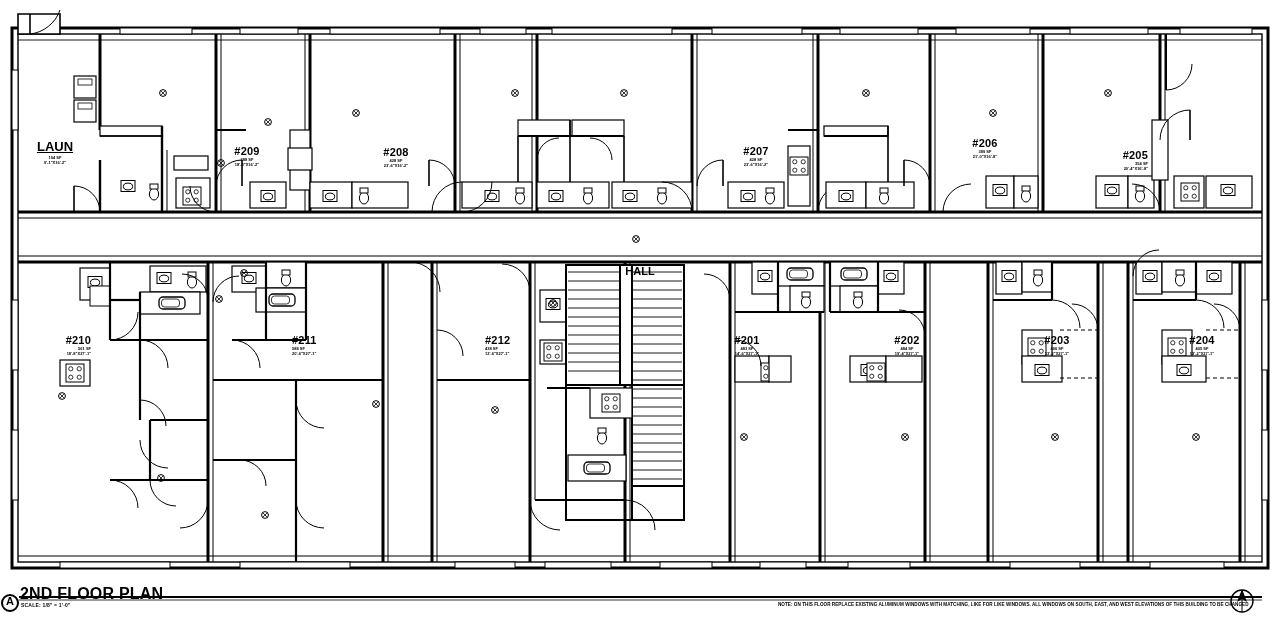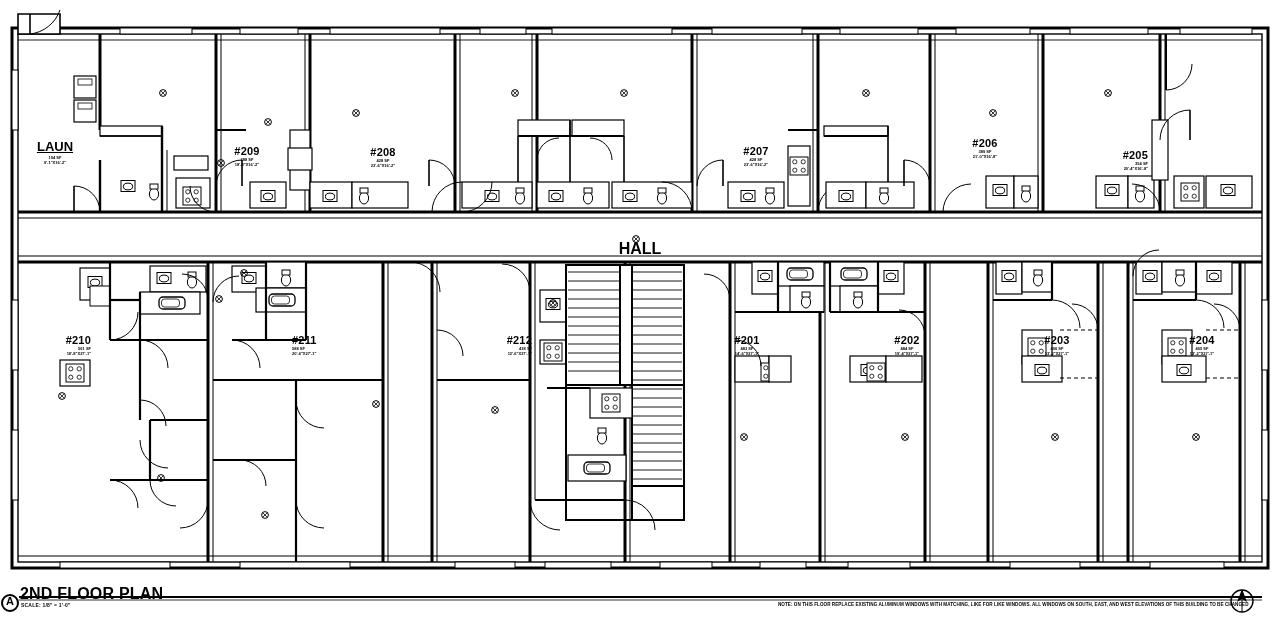--- a/index.html
+++ b/index.html
@@ -4,21 +4,21 @@
 <style>
   html,body{margin:0;padding:0;background:#ffffff;}
   body{width:1280px;height:620px;overflow:hidden;font-family:"Liberation Sans",sans-serif;}
   #sheet{position:relative;width:1280px;height:620px;background:#fff;}
   svg{display:block;}
   .lbl{position:absolute;text-align:center;color:#000;pointer-events:none;}
   .unit-no{font-weight:bold;font-size:11px;line-height:11px;letter-spacing:.2px;}
   .unit-sf{font-weight:bold;font-size:4px;line-height:5px;}
   .unit-dim{font-weight:bold;font-size:4px;line-height:5px;}
   .room-name{font-weight:bold;font-size:13px;line-height:14px;text-decoration:underline;}
-  .hall-name{font-weight:bold;font-size:16px;line-height:13px;}
+  .hall-name{font-weight:bold;font-size:11px;line-height:13px;margin-top:23px;}
   #title-block{position:absolute;left:0;top:588px;width:1280px;height:32px;}
   .title-txt{position:absolute;font-weight:bold;font-size:16px;line-height:14px;color:#000;letter-spacing:.2px;}
   .scale-txt{position:absolute;font-weight:bold;font-size:5px;line-height:6px;color:#000;letter-spacing:.2px;}
   .note-txt{position:absolute;font-weight:bold;font-size:4.6px;line-height:6px;color:#000;letter-spacing:.05px;white-space:nowrap;}
 </style>
 </head>
 <body>
 
 <div id="sheet">
 
@@ -500,21 +500,21 @@
   <div class="lbl unit-dim" style="left:15px;top:160px;width:80px;">9'-1"X16'-2"</div>
 
   <div class="lbl hall-name" style="left:600px;top:242px;width:80px;">HALL</div>
 
   <div id="unit-labels">
       <div style="position: absolute; left: 212px; top: 146px; width: 70px; text-align: center;">
         <div class="unit-no">#209</div>
         <div class="unit-sf">388 SF</div>
         <div class="unit-dim">18'-8"X16'-2"</div>
       </div>
-      <div style="position: absolute; left: 348px; top: 147px; width: 70px; text-align: center;">
+      <div style="position: absolute; left: 361px; top: 147px; width: 70px; text-align: center;">
         <div class="unit-no">#208</div>
         <div class="unit-sf">428 SF</div>
         <div class="unit-dim">23'-6"X16'-2"</div>
       </div>
       <div style="position: absolute; left: 721px; top: 146px; width: 70px; text-align: center;">
         <div class="unit-no">#207</div>
         <div class="unit-sf">428 SF</div>
         <div class="unit-dim">23'-6"X16'-2"</div>
       </div>
       <div style="position: absolute; left: 950px; top: 138px; width: 70px; text-align: center;">
@@ -530,21 +530,21 @@
       <div style="position: absolute; left: 21px; top: 335px; width: 70px; text-align: right;">
         <div class="unit-no">#210</div>
         <div class="unit-sf">561 SF</div>
         <div class="unit-dim">18'-8"X27'-1"</div>
       </div>
       <div style="position: absolute; left: 292px; top: 335px; width: 70px; text-align: left;">
         <div class="unit-no">#211</div>
         <div class="unit-sf">588 SF</div>
         <div class="unit-dim">20'-6"X27'-1"</div>
       </div>
-      <div style="position: absolute; left: 462px; top: 335px; width: 70px; text-align: right;">
+      <div style="position: absolute; left: 485px; top: 335px; width: 70px; text-align: left;">
         <div class="unit-no">#212</div>
         <div class="unit-sf">438 SF</div>
         <div class="unit-dim">12'-6"X27'-1"</div>
       </div>
       <div style="position: absolute; left: 712px; top: 335px; width: 70px; text-align: center;">
         <div class="unit-no">#201</div>
         <div class="unit-sf">483 SF</div>
         <div class="unit-dim">14'-6"X27'-1"</div>
       </div>
       <div style="position: absolute; left: 872px; top: 335px; width: 70px; text-align: center;">

